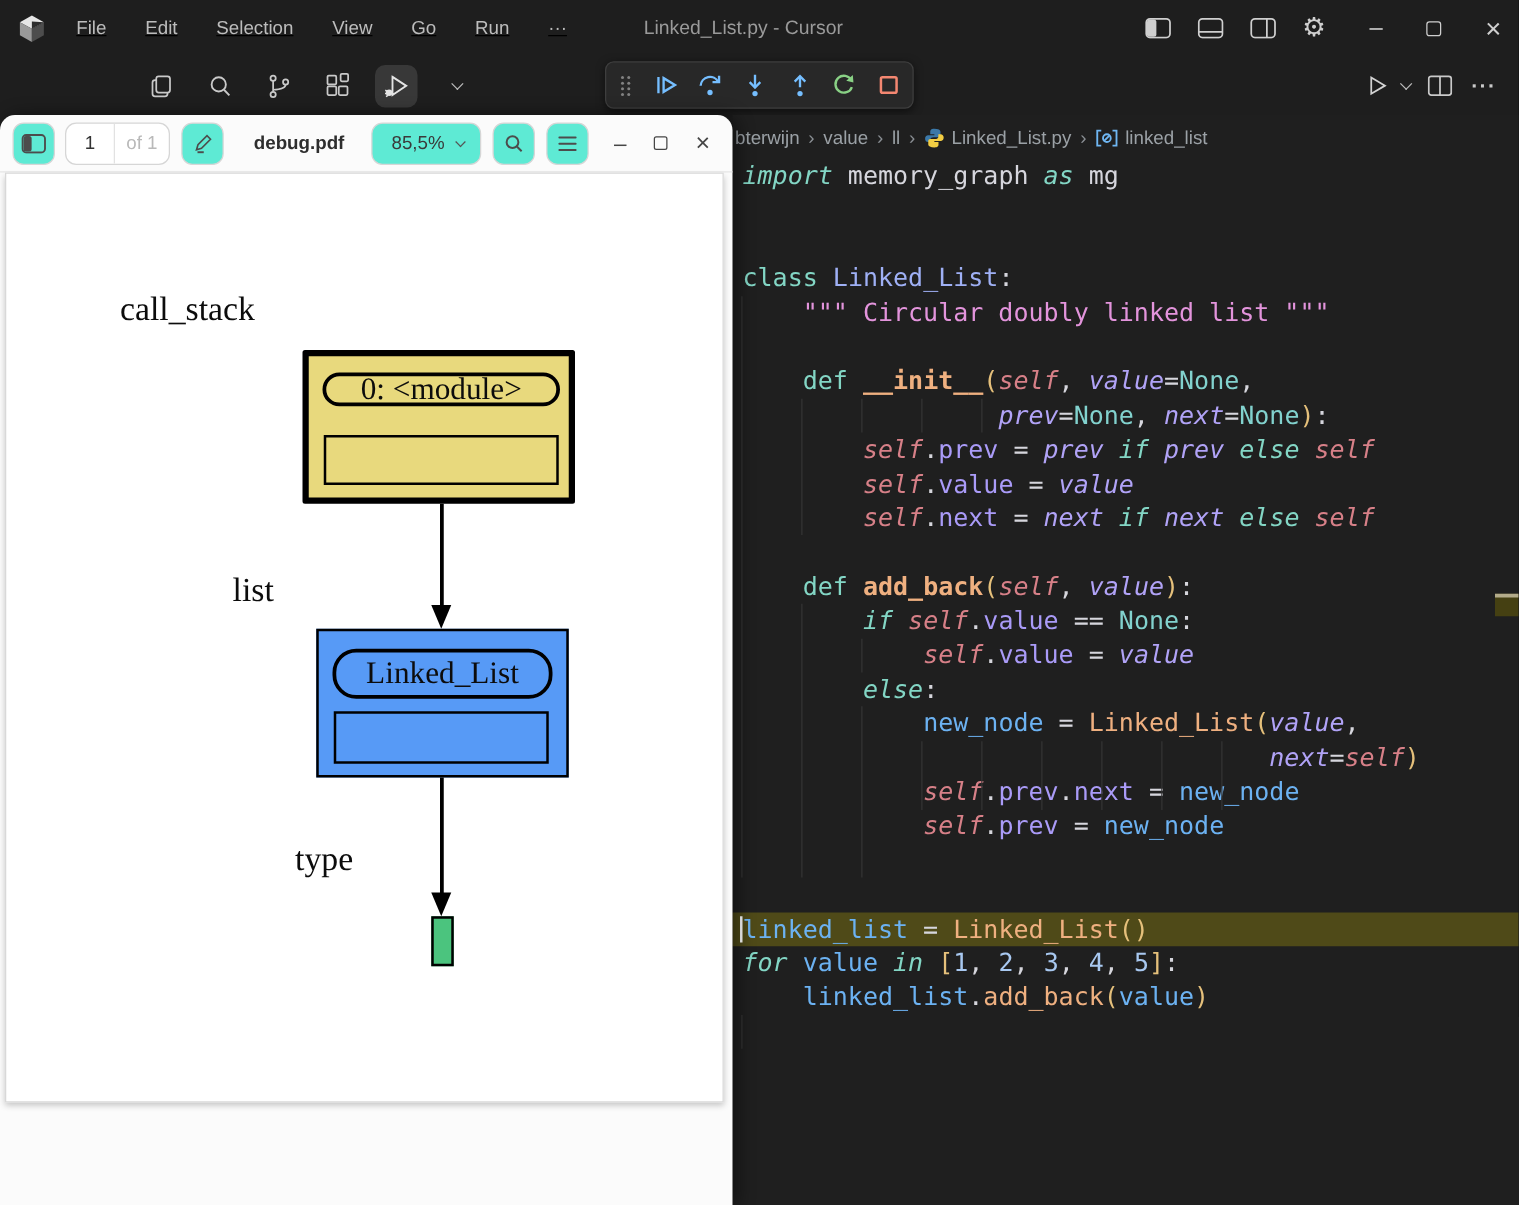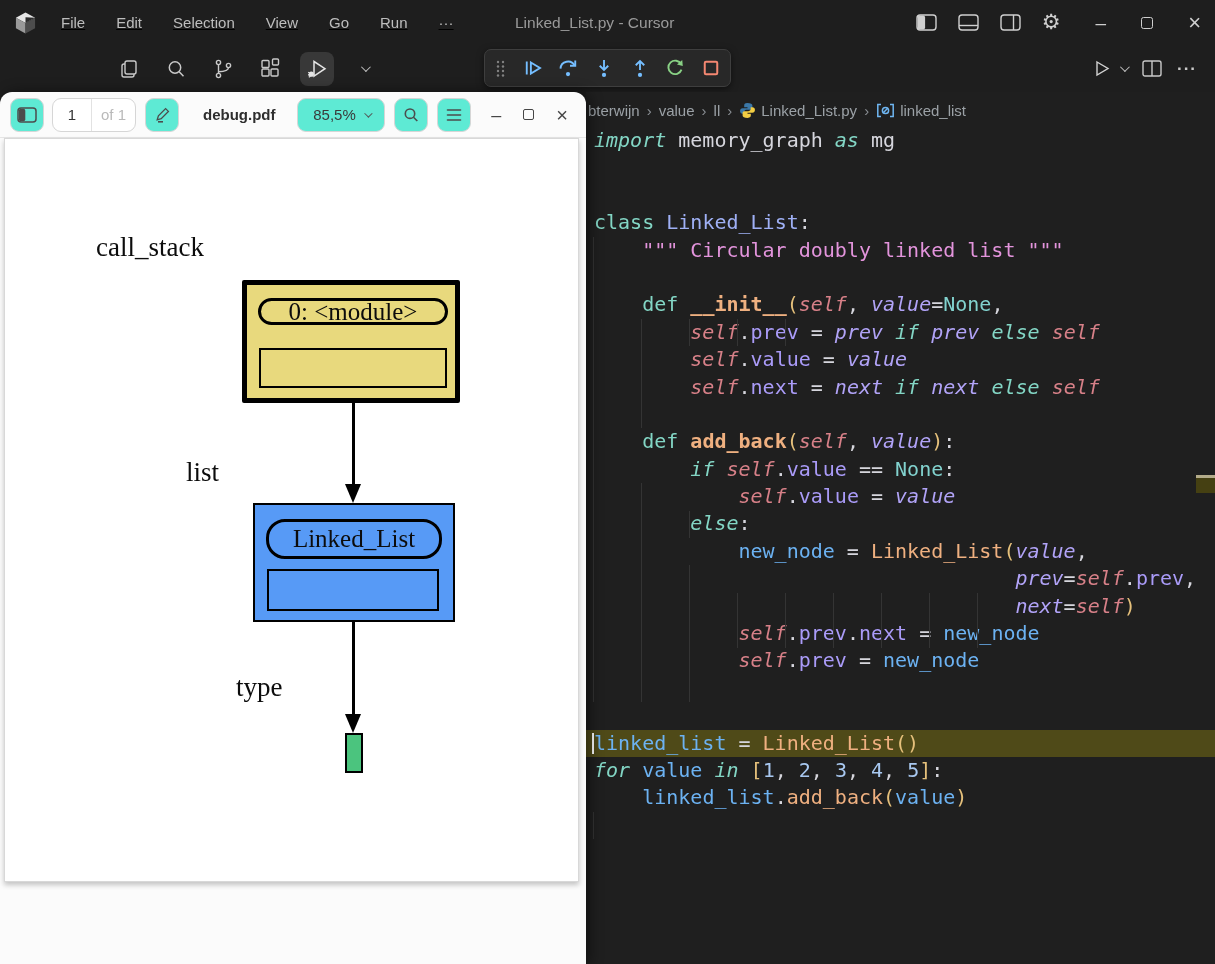--- a/index.html
+++ b/index.html
@@ -272,30 +272,30 @@
 
     <div class="code">
       <div>
           <div class="code-line"><span class="tok-kwi">import</span><span class="tok-txt"> memory_graph </span><span class="tok-kwi">as</span><span class="tok-txt"> mg</span></div>
           <div class="code-line"></div>
           <div class="code-line"></div>
           <div class="code-line"><span class="tok-kw">class</span><span class="tok-txt"> </span><span class="tok-cls">Linked_List</span><span class="tok-op">:</span></div>
           <div class="code-line"><span class="tok-str">    """ Circular doubly linked list """</span></div>
           <div class="code-line"></div>
           <div class="code-line"><span class="tok-txt">    </span><span class="tok-kw">def</span><span class="tok-txt"> </span><span class="tok-fn">__init__</span><span class="tok-brk">(</span><span class="tok-self">self</span><span class="tok-op">, </span><span class="tok-param">value</span><span class="tok-op">=</span><span class="tok-none">None</span><span class="tok-op">,</span></div>
+          <div class="code-line"><span class="tok-txt">                 </span><span class="tok-param">prev</span><span class="tok-op">=</span><span class="tok-none">None</span><span class="tok-op">, </span><span class="tok-param">next</span><span class="tok-op">=</span><span class="tok-none">None</span><span class="tok-brk">)</span><span class="tok-op">:</span></div>
           <div class="code-line"><span class="tok-txt">        </span><span class="tok-self">self</span><span class="tok-op">.</span><span class="tok-prop">prev</span><span class="tok-op"> = </span><span class="tok-param">prev</span><span class="tok-txt"> </span><span class="tok-kwi">if</span><span class="tok-txt"> </span><span class="tok-param">prev</span><span class="tok-txt"> </span><span class="tok-kwi">else</span><span class="tok-txt"> </span><span class="tok-self">self</span></div>
           <div class="code-line"><span class="tok-txt">        </span><span class="tok-self">self</span><span class="tok-op">.</span><span class="tok-prop">value</span><span class="tok-op"> = </span><span class="tok-param">value</span></div>
           <div class="code-line"><span class="tok-txt">        </span><span class="tok-self">self</span><span class="tok-op">.</span><span class="tok-prop">next</span><span class="tok-op"> = </span><span class="tok-param">next</span><span class="tok-txt"> </span><span class="tok-kwi">if</span><span class="tok-txt"> </span><span class="tok-param">next</span><span class="tok-txt"> </span><span class="tok-kwi">else</span><span class="tok-txt"> </span><span class="tok-self">self</span></div>
           <div class="code-line"></div>
           <div class="code-line"><span class="tok-txt">    </span><span class="tok-kw">def</span><span class="tok-txt"> </span><span class="tok-fn">add_back</span><span class="tok-brk">(</span><span class="tok-self">self</span><span class="tok-op">, </span><span class="tok-param">value</span><span class="tok-brk">)</span><span class="tok-op">:</span></div>
           <div class="code-line"><span class="tok-txt">        </span><span class="tok-kwi">if</span><span class="tok-txt"> </span><span class="tok-self">self</span><span class="tok-op">.</span><span class="tok-prop">value</span><span class="tok-op"> == </span><span class="tok-none">None</span><span class="tok-op">:</span></div>
           <div class="code-line"><span class="tok-txt">            </span><span class="tok-self">self</span><span class="tok-op">.</span><span class="tok-prop">value</span><span class="tok-op"> = </span><span class="tok-param">value</span></div>
           <div class="code-line"><span class="tok-txt">        </span><span class="tok-kwi">else</span><span class="tok-op">:</span></div>
           <div class="code-line"><span class="tok-txt">            </span><span class="tok-var">new_node</span><span class="tok-op"> = </span><span class="tok-clsu">Linked_List</span><span class="tok-brk">(</span><span class="tok-param">value</span><span class="tok-op">,</span></div>
-          <div class="code-line"><span class="tok-txt">                                   </span><span class="tok-param">prev</span><span class="tok-op">=</span><span class="tok-self">self</span><span class="tok-op">.</span><span class="tok-prop">prev</span><span class="tok-op">,</span></div>
           <div class="code-line"><span class="tok-txt">                                   </span><span class="tok-param">next</span><span class="tok-op">=</span><span class="tok-self">self</span><span class="tok-brk">)</span></div>
           <div class="code-line"><span class="tok-txt">            </span><span class="tok-self">self</span><span class="tok-op">.</span><span class="tok-prop">prev</span><span class="tok-op">.</span><span class="tok-prop">next</span><span class="tok-op"> = </span><span class="tok-var">new_node</span></div>
           <div class="code-line"><span class="tok-txt">            </span><span class="tok-self">self</span><span class="tok-op">.</span><span class="tok-prop">prev</span><span class="tok-op"> = </span><span class="tok-var">new_node</span></div>
           <div class="code-line"></div>
           <div class="code-line"></div>
           <div class="code-line hl"><span class="tok-var">linked_list</span><span class="tok-op"> = </span><span class="tok-clsu">Linked_List</span><span class="tok-brk">()</span><span class="caret"></span></div>
           <div class="code-line"><span class="tok-kwi">for</span><span class="tok-txt"> </span><span class="tok-var">value</span><span class="tok-txt"> </span><span class="tok-kwi">in</span><span class="tok-txt"> </span><span class="tok-brk">[</span><span class="tok-num">1</span><span class="tok-op">, </span><span class="tok-num">2</span><span class="tok-op">, </span><span class="tok-num">3</span><span class="tok-op">, </span><span class="tok-num">4</span><span class="tok-op">, </span><span class="tok-num">5</span><span class="tok-brk">]</span><span class="tok-op">:</span></div>
           <div class="code-line"><span class="tok-txt">    </span><span class="tok-var">linked_list</span><span class="tok-op">.</span><span class="tok-call">add_back</span><span class="tok-brk">(</span><span class="tok-var">value</span><span class="tok-brk">)</span></div>
         </div>
     </div>

